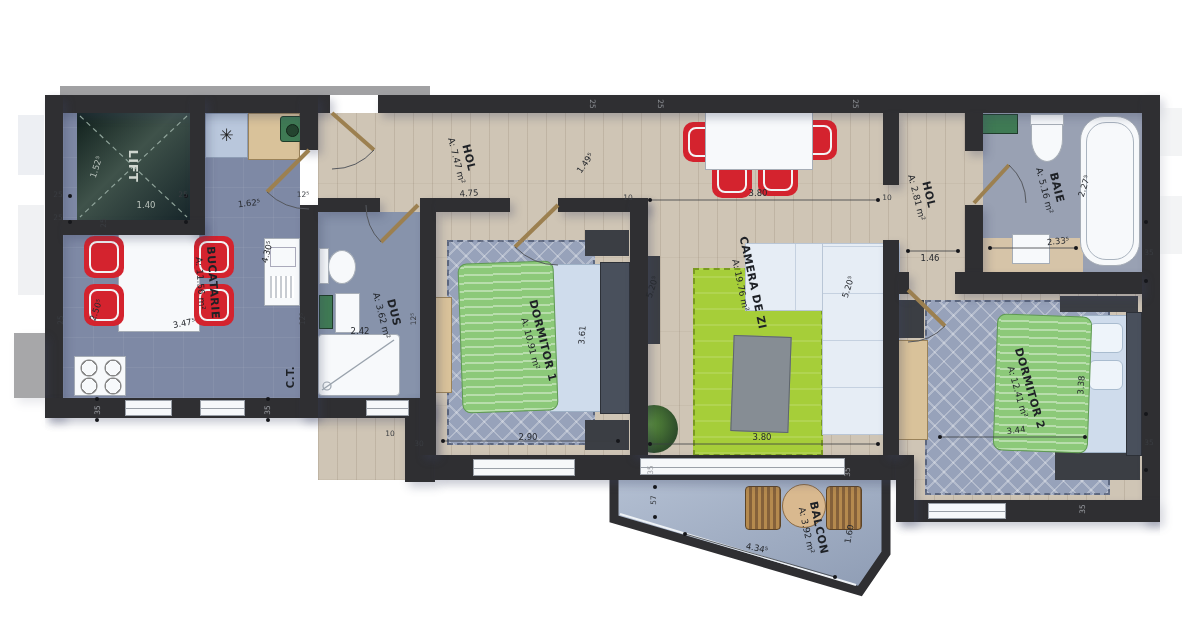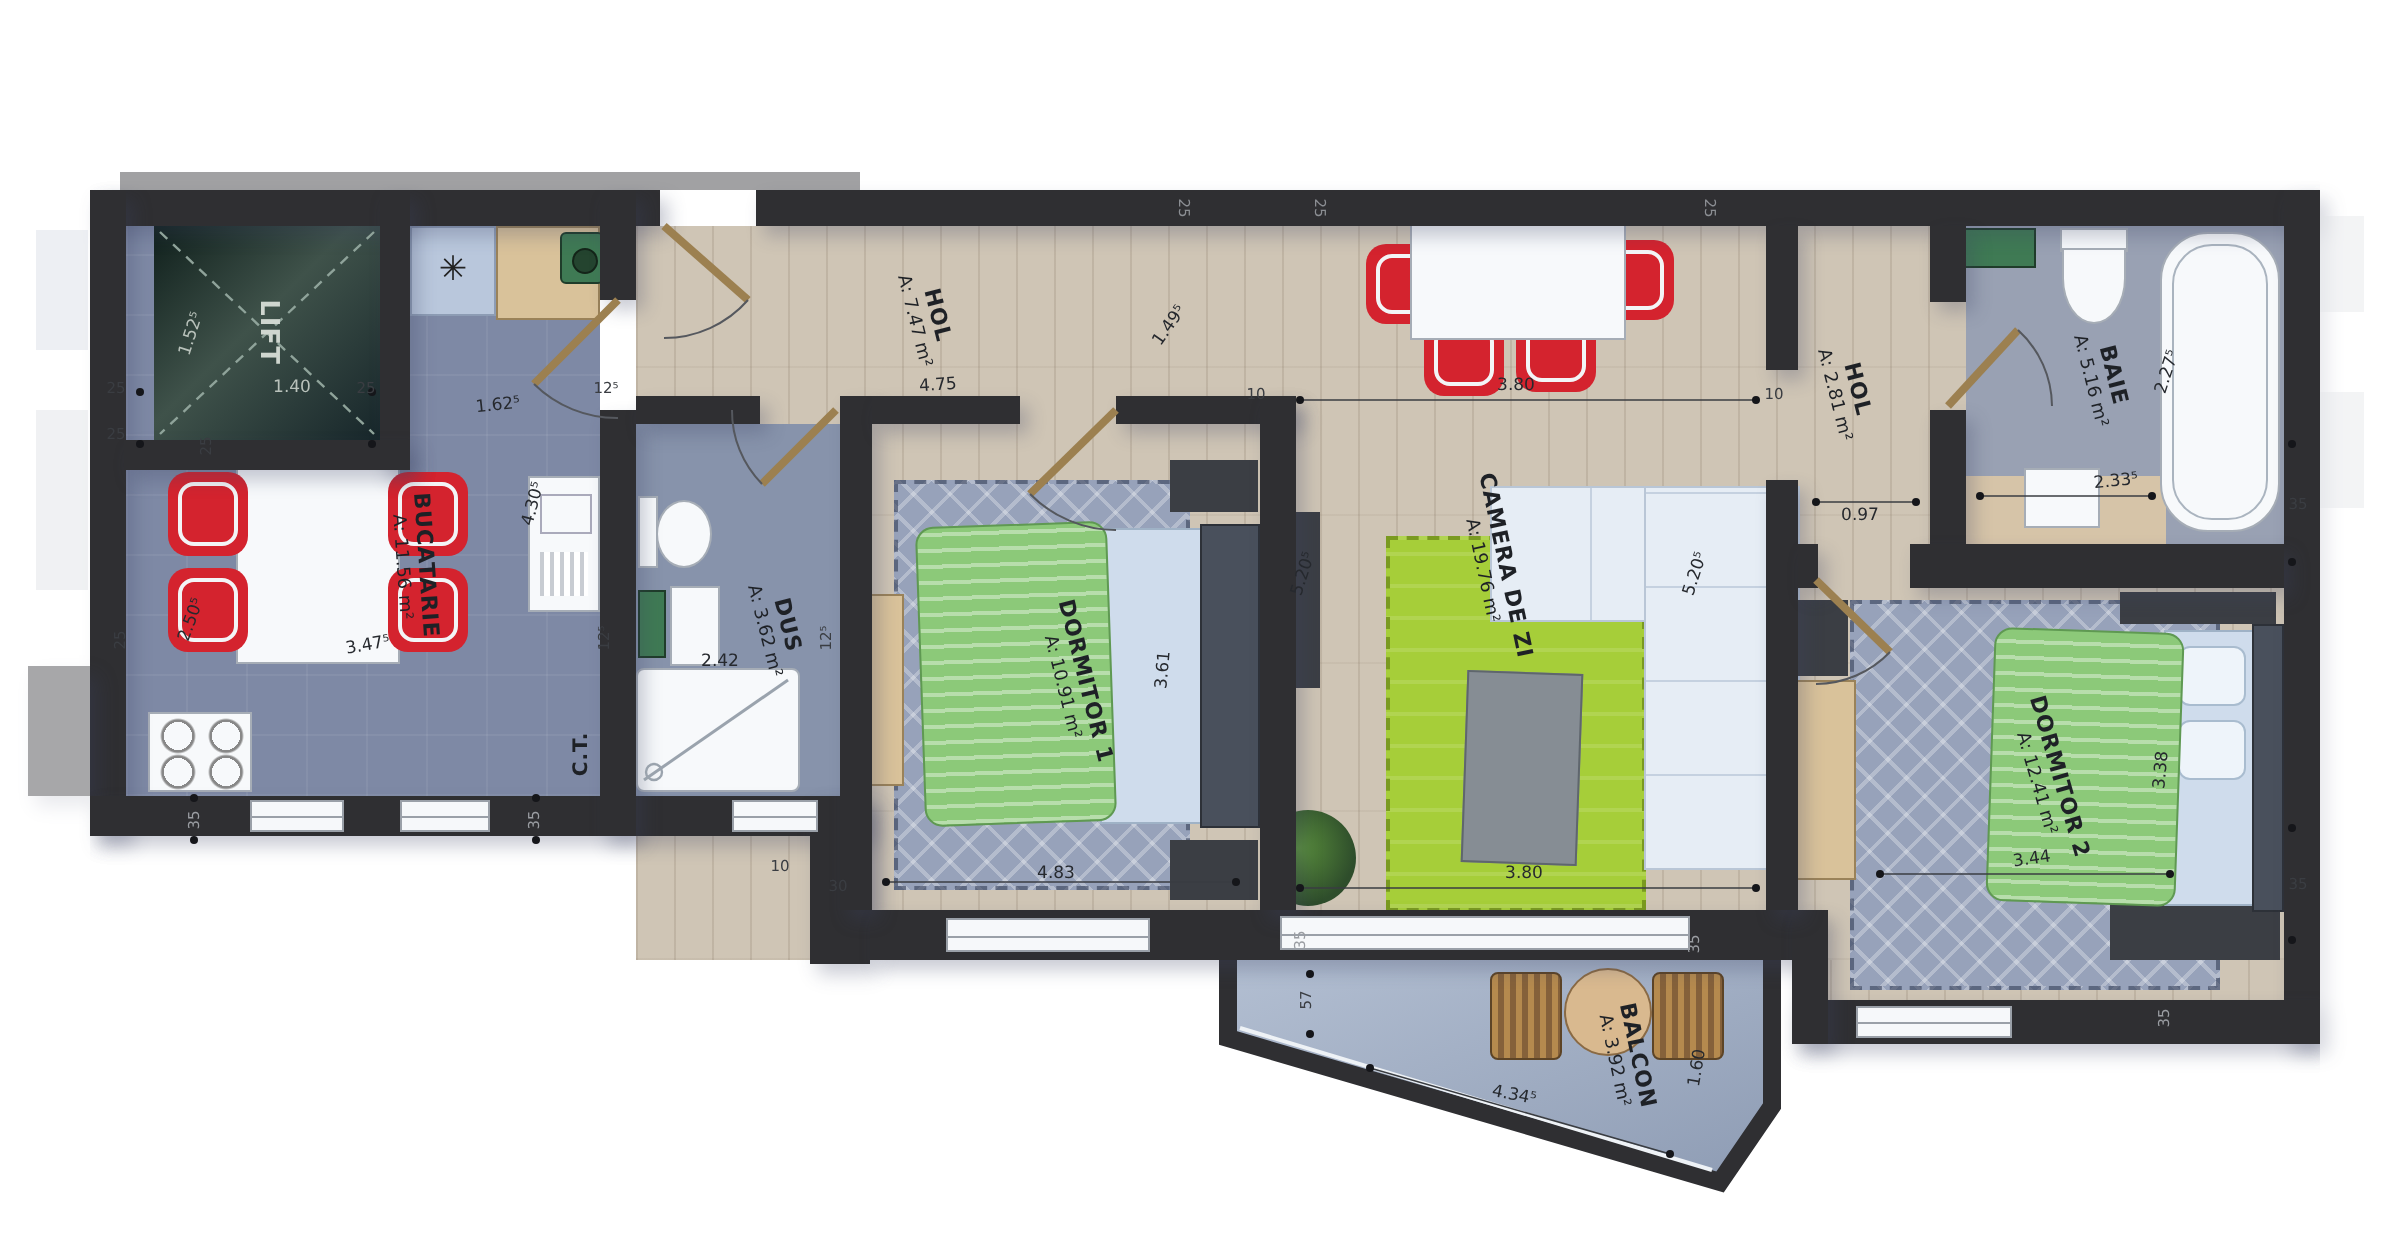--- a/index.html
+++ b/index.html
@@ -305,35 +305,35 @@
   <div class="rlabel" style="left:1024px;top:390px;transform:translate(-50%,-50%) rotate(74deg)">
     <span class="nm">DORMITOR 2</span>
       <span class="ar">A: 12.41 m²</span>
   </div>
   <div class="rlabel" style="left:813px;top:529px;transform:translate(-50%,-50%) rotate(78deg)">
     <span class="nm">BALCON</span>
       <span class="ar">A: 3.92 m²</span>
   </div>
 
   <span class="dim light" style="left:96px;top:167px;transform:translate(-50%,-50%) rotate(-72deg)">1.52⁵</span>
-  <span class="dim light" style="left:146px;top:194px;transform:translate(-50%,-50%)">1.40</span>
+  <span class="dim light" style="left:146px;top:205px;transform:translate(-50%,-50%)">1.40</span>
   <span class="dim" style="left:96px;top:310px;transform:translate(-50%,-50%) rotate(-70deg)">2.50⁵</span>
   <span class="dim" style="left:184px;top:323px;transform:translate(-50%,-50%) rotate(-10deg)">3.47⁵</span>
   <span class="dim" style="left:249px;top:203px;transform:translate(-50%,-50%) rotate(-6deg)">1.62⁵</span>
   <span class="dim" style="left:267px;top:252px;transform:translate(-50%,-50%) rotate(-75deg)">4.30⁵</span>
   <span class="dim" style="left:469px;top:193px;transform:translate(-50%,-50%) rotate(-4deg)">4.75</span>
   <span class="dim" style="left:585px;top:163px;transform:translate(-50%,-50%) rotate(-55deg)">1.49⁵</span>
   <span class="dim" style="left:360px;top:331px;transform:translate(-50%,-50%)">2.42</span>
-  <span class="dim" style="left:528px;top:437px;transform:translate(-50%,-50%)">4.83</span>
+  <span class="dim" style="left:528px;top:437px;transform:translate(-50%,-50%)">2.90</span>
   <span class="dim" style="left:582px;top:335px;transform:translate(-50%,-50%) rotate(-85deg)">3.61</span>
   <span class="dim" style="left:758px;top:193px;transform:translate(-50%,-50%)">3.80</span>
   <span class="dim" style="left:762px;top:437px;transform:translate(-50%,-50%)">3.80</span>
   <span class="dim" style="left:652px;top:287px;transform:translate(-50%,-50%) rotate(-72deg)">5.20⁵</span>
   <span class="dim" style="left:848px;top:287px;transform:translate(-50%,-50%) rotate(-72deg)">5.20⁵</span>
-  <span class="dim" style="left:930px;top:258px;transform:translate(-50%,-50%)">0.97</span>
+  <span class="dim" style="left:930px;top:258px;transform:translate(-50%,-50%)">1.46</span>
   <span class="dim" style="left:1084px;top:186px;transform:translate(-50%,-50%) rotate(-72deg)">2.27⁵</span>
   <span class="dim" style="left:1058px;top:241px;transform:translate(-50%,-50%) rotate(-6deg)">2.33⁵</span>
   <span class="dim" style="left:1081px;top:385px;transform:translate(-50%,-50%) rotate(-85deg)">3.38</span>
   <span class="dim" style="left:1016px;top:430px;transform:translate(-50%,-50%) rotate(-8deg)">3.44</span>
   <span class="dim" style="left:757px;top:548px;transform:translate(-50%,-50%) rotate(11deg)">4.34⁵</span>
   <span class="dim" style="left:849px;top:534px;transform:translate(-50%,-50%) rotate(-80deg)">1.60</span>
 
   <span class="marker" style="left:58px;top:194px;transform:translate(-50%,-50%)">25</span>
   <span class="marker" style="left:58px;top:217px;transform:translate(-50%,-50%)">25</span>
   <span class="marker" style="left:183px;top:194px;transform:translate(-50%,-50%)">25</span>

